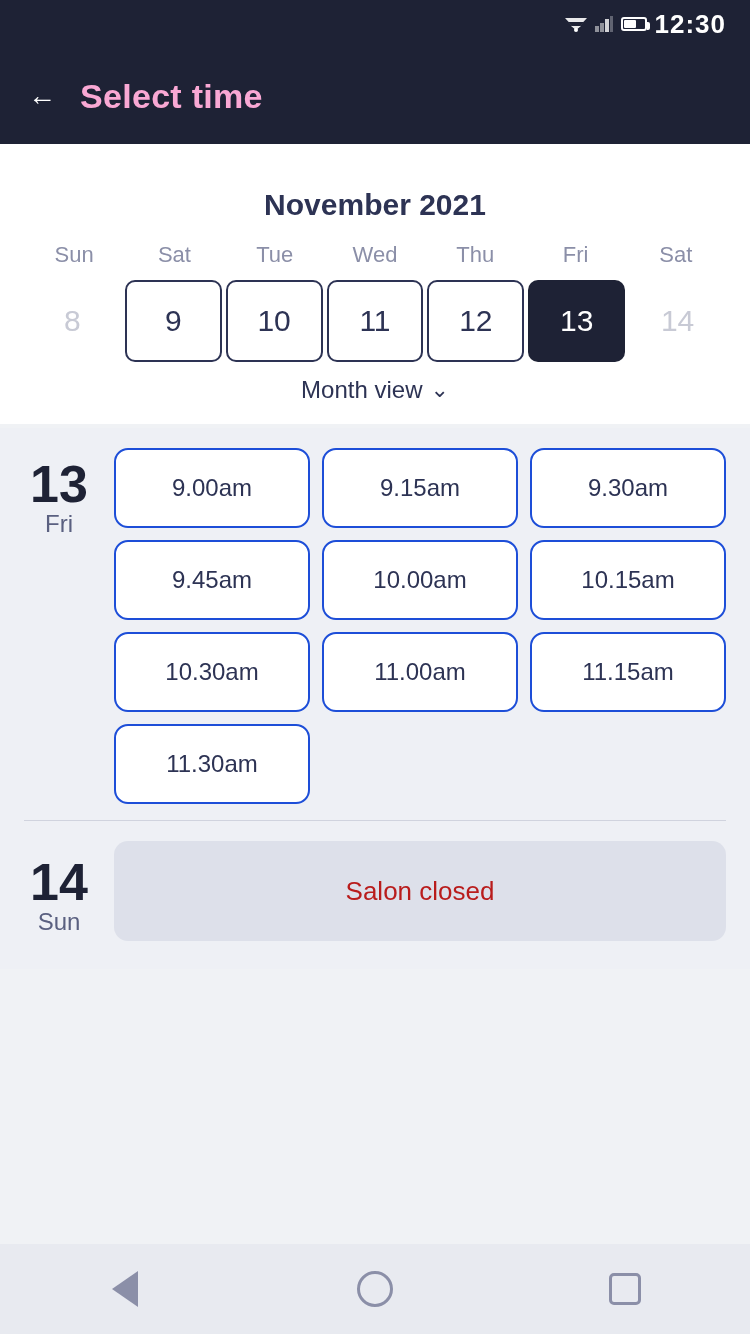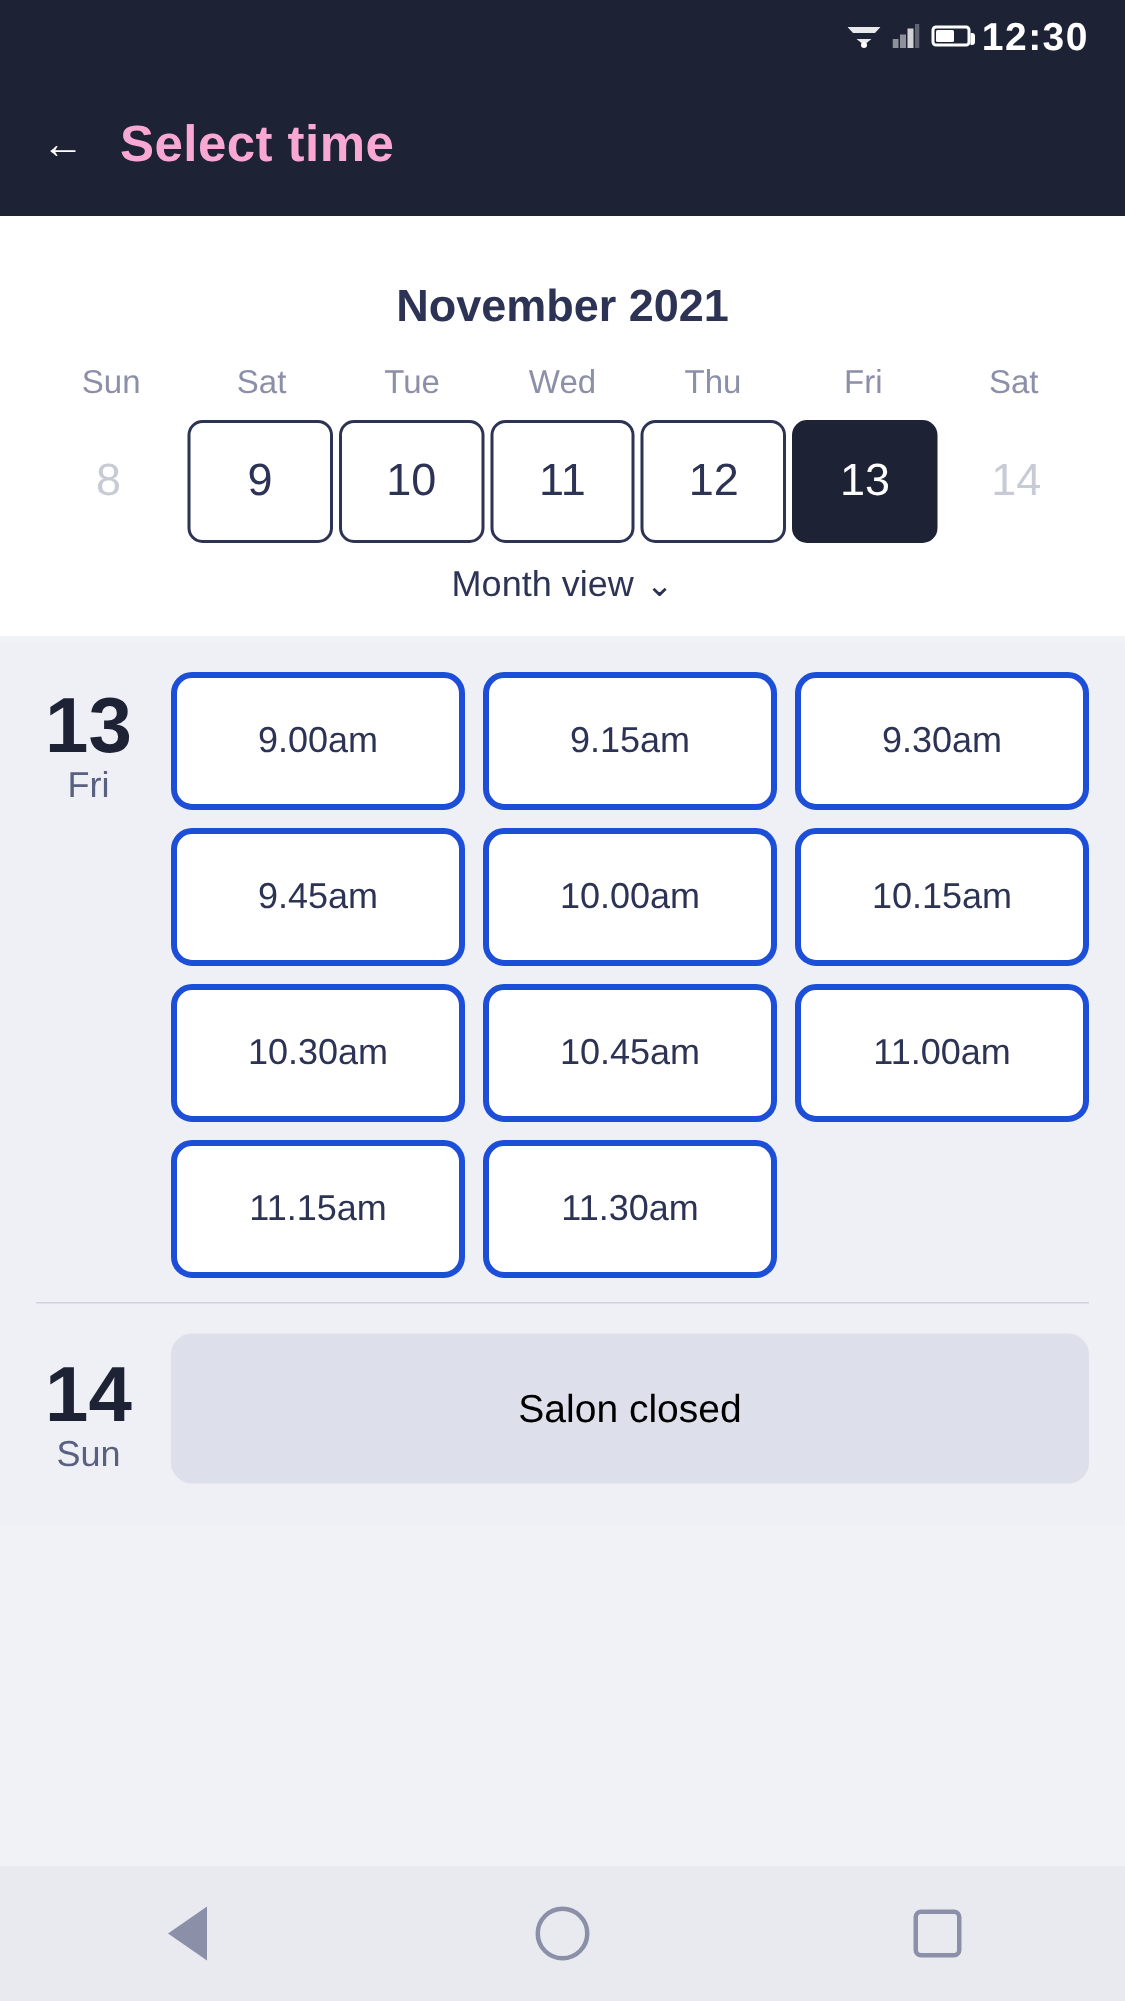--- a/index.html
+++ b/index.html
@@ -180,28 +180,28 @@
     }
     .slots-grid {
       display: grid;
       grid-template-columns: repeat(3, 1fr);
       gap: 12px;
       flex: 1;
     }
     .time-slot {
       background: white;
       border-radius: 14px;
-      height: 92px;
+      height: 80px;
       display: flex;
       align-items: center;
       justify-content: center;
       font-size: 24px;
       color: #2d3354;
       cursor: pointer;
-      border: 4px solid #1d4ed8;
+      border: 2px solid #1d4ed8;
     }
 
     
     .divider {
       height: 1px;
       background: #d0d3de;
       margin: 12px 0;
     }
 
     
@@ -213,21 +213,21 @@
     }
     .salon-closed-box {
       flex: 1;
       background: #dde0ea;
       border-radius: 14px;
       height: 100px;
       display: flex;
       align-items: center;
       justify-content: center;
       font-size: 26px;
-      color: #000000;
+      color: #b91c1c;
     }
 
     
     .bottom-nav {
       position: absolute;
       bottom: 0;
       left: 0;
       width: 750px;
       height: 90px;
       background: #e8eaf0;
@@ -328,21 +328,20 @@
       <span class="day-name">Fri</span>
     </div>
     <div class="slots-grid">
       <div class="time-slot">9.00am</div>
       <div class="time-slot">9.15am</div>
       <div class="time-slot">9.30am</div>
       <div class="time-slot">9.45am</div>
       <div class="time-slot">10.00am</div>
       <div class="time-slot">10.15am</div>
       <div class="time-slot">10.30am</div>
-      <div class="time-slot">10.45am</div>
       <div class="time-slot">11.00am</div>
       <div class="time-slot">11.15am</div>
       <div class="time-slot">11.30am</div>
     </div>
   </div>
 
   <div class="divider"></div>
 
   <div class="closed-block">
     <div class="day-number-col">

